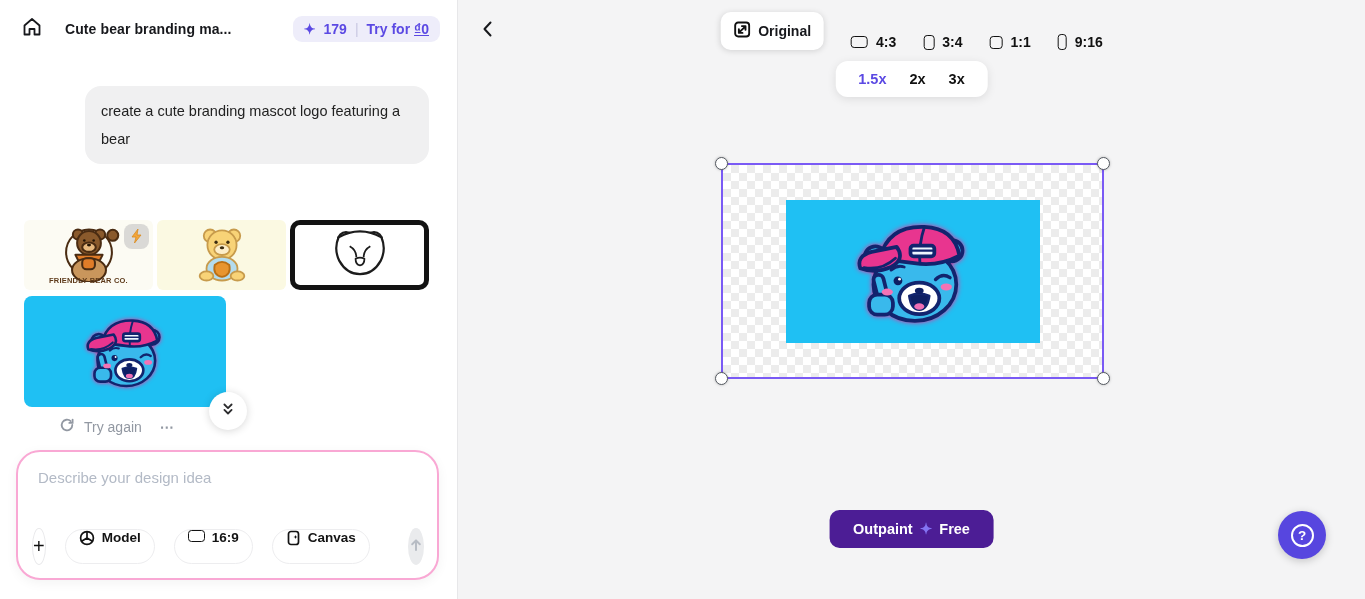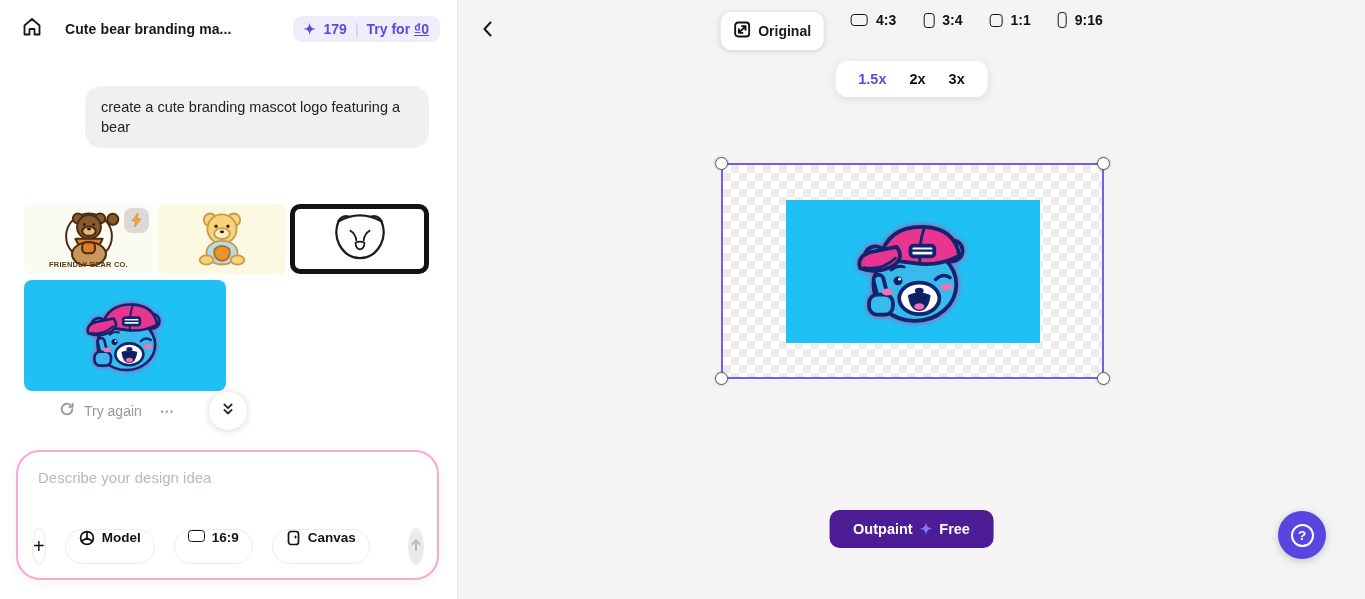--- a/index.html
+++ b/index.html
@@ -9,21 +9,21 @@
   
   .sidebar { width:458px; height:100%; background:#fff; border-right:1px solid #e7e7e9; position:relative; flex:none; }
 
   .sb-header { display:flex; align-items:center; padding:16px 17px 0 20px; }
   .home-btn { width:24px; height:24px; display:flex; align-items:center; justify-content:center; cursor:pointer; }
   .sb-title { flex:1; margin-left:21px; font-size:14px; font-weight:800; letter-spacing:.1px; white-space:nowrap; overflow:hidden; }
   .credit-pill { display:flex; align-items:center; gap:8px; background:#eeedfa; border-radius:9px; padding:5px 11px; font-size:14px; font-weight:800; color:#5b49e3; }
   .credit-pill .sep { color:#c9c7e2; font-weight:400; }
   .try-link { color:#5b49e3; text-decoration:none; }
 
-  .msg-bubble { margin:44px 28px 0 85px; background:#f0f0f1; border-radius:16px; padding:11px 16px; font-size:14.5px; line-height:20px; color:#222; }
+  .msg-bubble { margin:44px 28px 0 85px; background:#f0f0f1; border-radius:16px; padding:11px 16px; font-size:14.5px; line-height:28px; color:#222; }
 
   .thumbs { margin:56px 28px 0 24px;text-align:center; }
   .thumb-row { display:flex; gap:4px; }
   .thumb { height:70px; flex:1; border-radius:6px; overflow:hidden; position:relative; cursor:pointer; display:flex; align-items:center; justify-content:center; }
   .thumb-1 { background:#fcfbf3; flex-direction:column; }
   .thumb-1 .caption { font-size:7.5px; font-weight:800; color:#5d3a1a; letter-spacing:.2px; margin-top:-6px; }
   .thumb-2 { background:#fbf9e2; }
   .thumb-3 { background:#fff; border:5px solid #131313; border-radius:10px; }
   .spark-badge { position:absolute; top:4px; right:4px; width:25px; height:25px; border-radius:8px; background:rgba(190,190,190,.55); display:flex; align-items:center; justify-content:center; }
   .thumb-cyan { margin-top:6px; width:202px; height:111px; border-radius:8px; background:#1fc0f3; display:flex; align-items:center; justify-content:center; cursor:pointer; }
@@ -39,21 +39,21 @@
   .composer-tools { position:absolute; left:14px; right:17px; bottom:13px; display:flex; align-items:center; gap:19px; }
   .add-btn { width:37px; height:37px; border-radius:50%; border:1px solid #e9e9eb; display:flex; align-items:center; justify-content:center; font-size:20px; font-weight:400; color:#111; cursor:pointer; background:#fff; }
   .pill-btn { height:35px; border-radius:999px; border:1px solid #ededef; background:#fff; display:flex; align-items:flex-start; gap:7px; padding:0 13px; font-size:13.5px; font-weight:800; color:#131313; cursor:pointer; }
   .composer-spacer { flex:1; }
   .send-btn { width:37px; height:37px; border-radius:50%; background:#eaebed; display:flex; align-items:center; justify-content:center; cursor:pointer; }
 
   
   .editor { flex:1; position:relative; background:#f4f4f5; }
   .back-btn { position:absolute; left:16px; top:17px; width:28px; height:28px; display:flex; align-items:center; justify-content:center; cursor:pointer; }
 
-  .aspect-bar { position:absolute; top:12px; left:50%; transform:translateX(-50%); display:flex; align-items:flex-start; gap:27px; }
+  .aspect-bar { position:absolute; top:12px; left:50%; transform:translateX(-50%); display:flex; align-items:flex-end; gap:27px; }
   .aspect-original { display:flex; align-items:center; gap:8px; background:#fff; border-radius:10px; padding:9px 13px; font-size:14px; font-weight:800; box-shadow:0 1px 6px rgba(0,0,0,.14); cursor:pointer; }
   .aspect-opt { display:flex; align-items:center; gap:8px; font-size:14px; font-weight:800; color:#111; cursor:pointer; }
   .ratio-box { border:1.8px solid #111; border-radius:3.5px; }
   .rb-43 { width:17px; height:12px; }
   .rb-34 { width:11px; height:15px; }
   .rb-11 { width:13px; height:13px; }
   .rb-916 { width:9px; height:16px; }
 
   .scale-card { position:absolute; top:61px; left:50%; transform:translateX(-50%); background:#fff; border-radius:12px; box-shadow:0 2px 10px rgba(0,0,0,.10); display:flex; align-items:center; gap:23px; padding:10px 23px; font-size:14.5px; font-weight:800; }
   .scale-opt { cursor:pointer; color:#111; }

